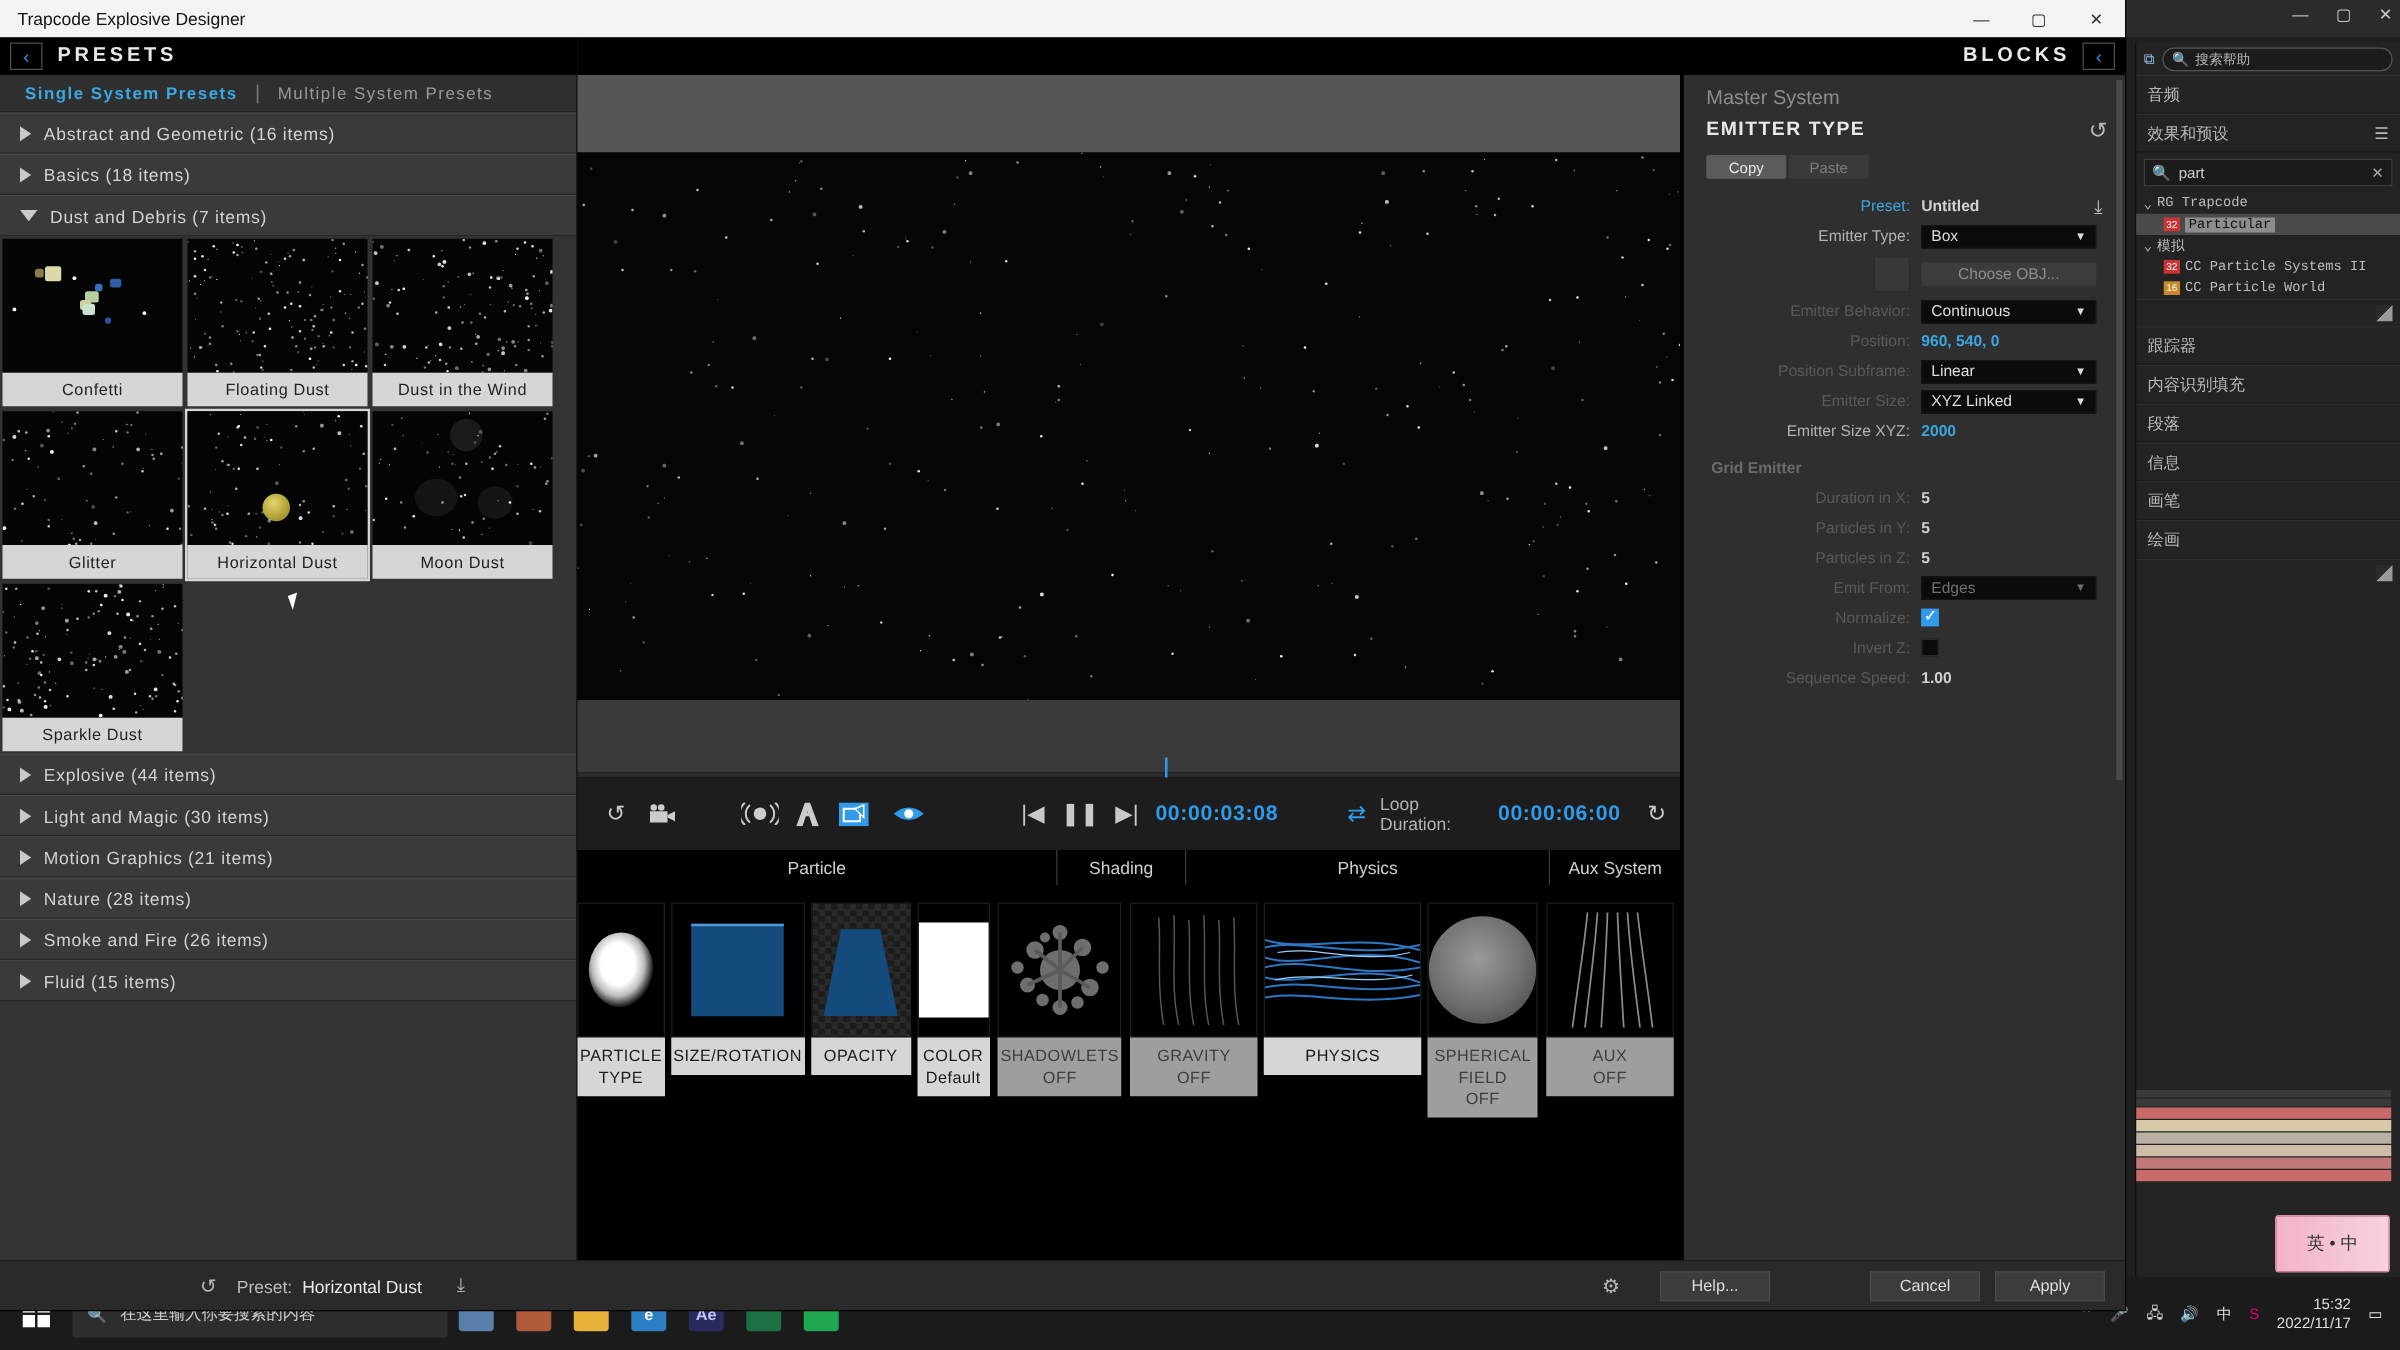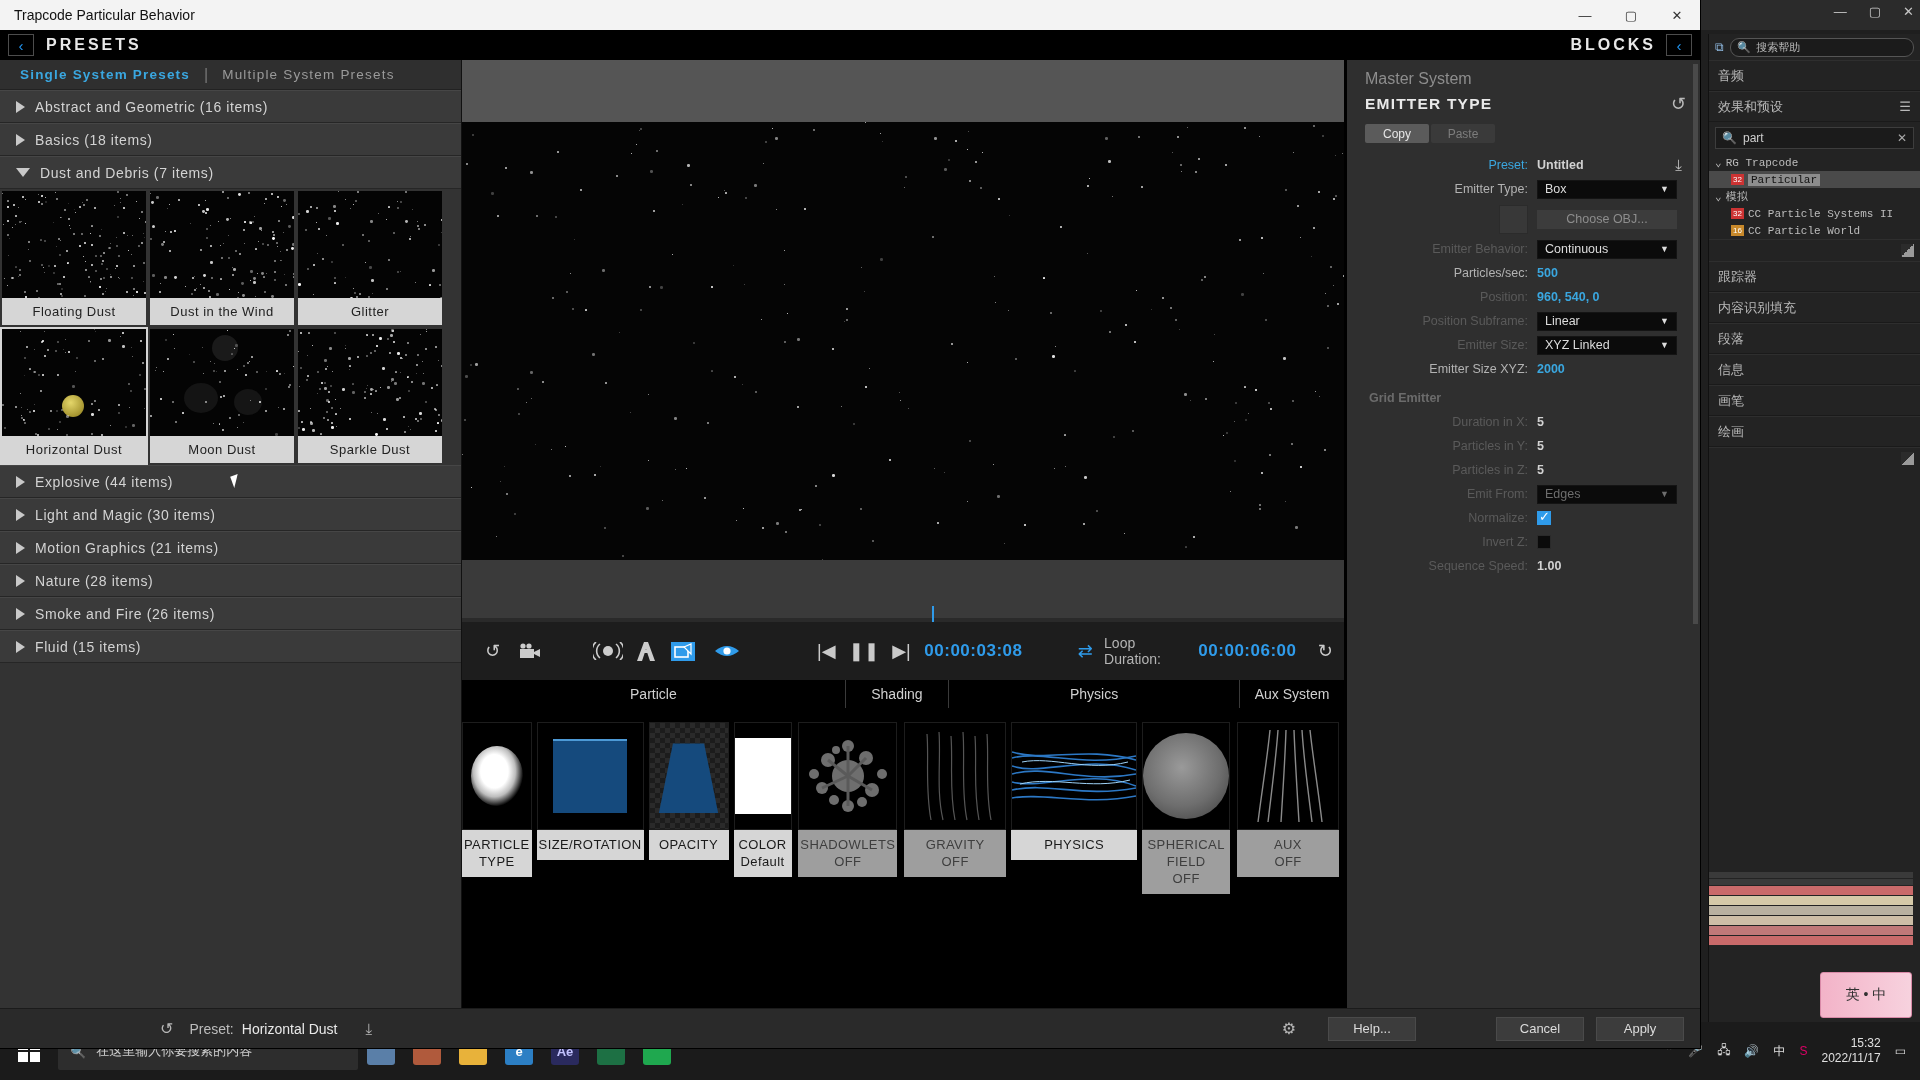--- a/index.html
+++ b/index.html
@@ -322,21 +322,21 @@
       <span style="display:block">15:32</span>
       <span style="display:block">2022/11/17</span>
     </span>
     <span>▭</span>
   </div>
 </div>
 
 <div id="pd">
 
   <div id="pd-title">
-    <span>Trapcode Particular Behavior</span>
+    <span>Trapcode Explosive Designer</span>
     <span class="wbtns">
       <span class="wbtn">—</span>
       <span class="wbtn">▢</span>
       <span class="wbtn">✕</span>
     </span>
   </div>
 
   <div id="pd-body">
 
     <div id="presets-head">
@@ -362,20 +362,36 @@
       <div class="cat-row">
         <span class="tri"></span>
         <span>Basics (18 items)</span>
       </div>
       <div class="cat-row">
         <span class="tri open"></span>
         <span>Dust and Debris (7 items)</span>
       </div>
 
       <div class="thumb-grid" id="thumbgrid">
+        <div class="thumb">
+          <div class="img">
+            <span class="spark" style="left:34px;top:22px;width:13px;height:12px;border-radius:2px;background:#dcd9a8"></span>
+            <span class="spark" style="left:26px;top:24px;width:7px;height:7px;border-radius:2px;background:#8d7a4e"></span>
+            <span class="spark" style="left:86px;top:32px;width:9px;height:7px;border-radius:2px;background:#2f5ea8"></span>
+            <span class="spark" style="left:74px;top:36px;width:6px;height:6px;border-radius:2px;background:#3a6fc0"></span>
+            <span class="spark" style="left:66px;top:42px;width:11px;height:9px;border-radius:2px;background:#b6cfa0"></span>
+            <span class="spark" style="left:62px;top:49px;width:9px;height:8px;border-radius:2px;background:#cfcf9a"></span>
+            <span class="spark" style="left:64px;top:52px;width:10px;height:9px;border-radius:2px;background:#c9e2cf"></span>
+            <span class="spark" style="left:82px;top:63px;width:5px;height:5px;background:#2a52a0"></span>
+            <span class="spark" style="left:8px;top:55px;width:3px;height:3px"></span>
+            <span class="spark" style="left:56px;top:30px;width:3px;height:3px"></span>
+            <span class="spark" style="left:112px;top:58px;width:3px;height:3px"></span>
+          </div>
+          <div class="cap">Confetti</div>
+        </div>
         <div class="thumb">
           <div class="img dots-b">
               <span class="spark" style="left:0px;top:2px;width:1.4px;height:1.4px;opacity:0.63"></span>
               <span class="spark" style="left:36px;top:3px;width:0.9px;height:0.9px;opacity:0.68"></span>
               <span class="spark" style="left:89px;top:53px;width:2.1px;height:2.1px;opacity:0.96"></span>
               <span class="spark" style="left:16px;top:85px;width:1.2px;height:1.2px;opacity:0.33"></span>
               <span class="spark" style="left:62px;top:18px;width:2.1px;height:2.1px;opacity:0.62"></span>
               <span class="spark" style="left:86px;top:85px;width:1.7px;height:1.7px;opacity:0.51"></span>
               <span class="spark" style="left:66px;top:12px;width:1.0px;height:1.0px;opacity:0.21"></span>
               <span class="spark" style="left:81px;top:13px;width:2.3px;height:2.3px;opacity:0.62"></span>
@@ -1543,24 +1559,20 @@
 
 
       <div class="prow">
         <span class="lbl dim">Emitter Behavior:</span>
         <span class="sel-ctl">
           <span>Continuous</span>
           <span class="ar">▼</span>
         </span>
       </div>
       <div class="prow">
-        <span class="lbl">Particles/sec:</span>
-        <span class="val">500</span>
-      </div>
-      <div class="prow">
         <span class="lbl dim">Position:</span>
         <span class="val">960, 540, 0</span>
       </div>
       <div class="prow">
         <span class="lbl dim">Position Subframe:</span>
         <span class="sel-ctl">
           <span>Linear</span>
           <span class="ar">▼</span>
         </span>
       </div>

